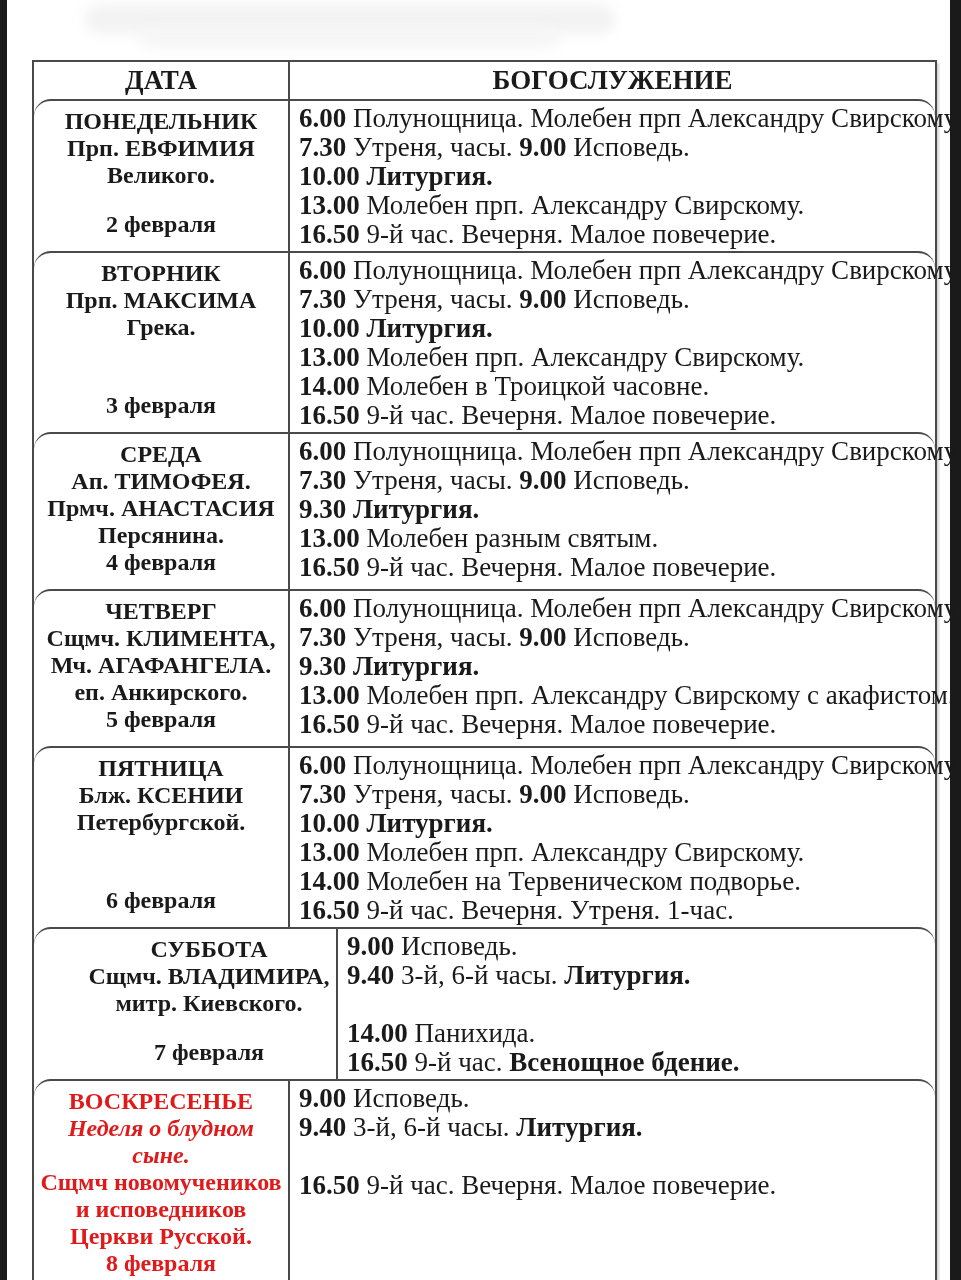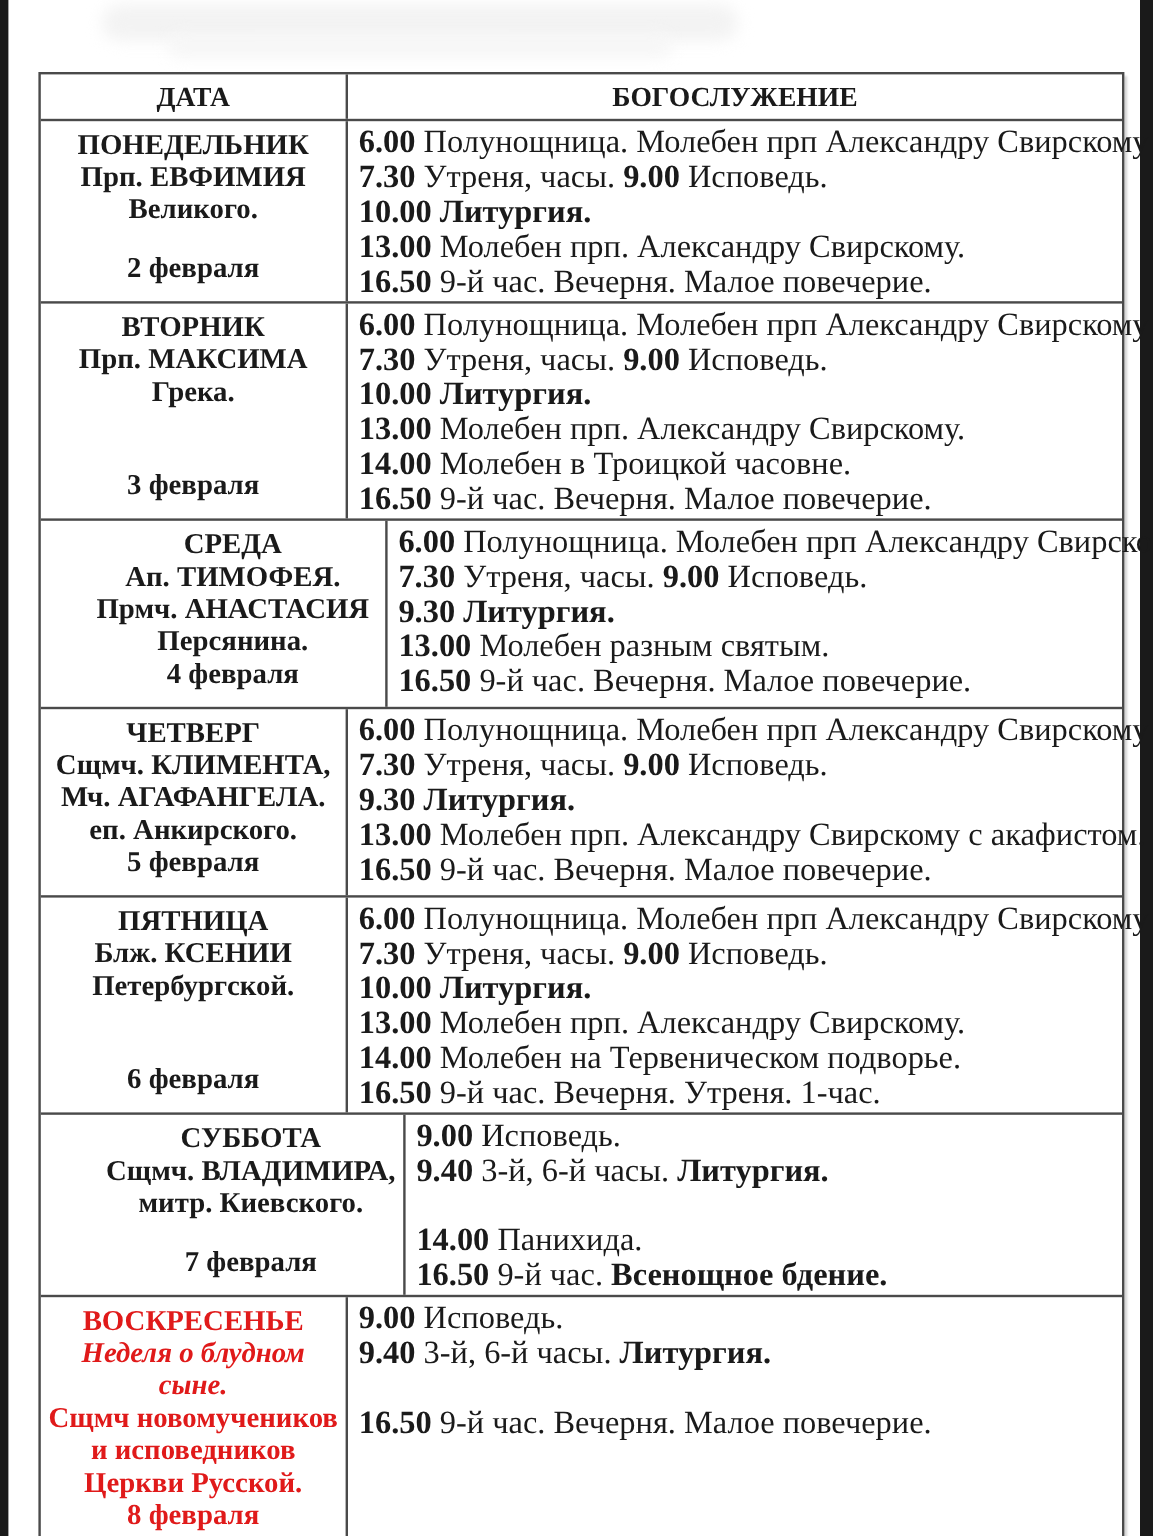--- a/index.html
+++ b/index.html
@@ -42,20 +42,21 @@
     border: 2px solid var(--border-color, #4a4a4a);
     box-shadow: 2px 3px 2px rgba(0,0,0,0.18);
     background: #ffffff;
   }
   .row {
     display: flex;
     align-items: stretch;
   }
   .row + .row, #rows .row:first-child {
     border-top: 2px solid var(--border-color, #4a4a4a);
+    border-radius: 17px;
   }
   .cell { box-sizing: border-box; }
   .date-cell {
     width: 256px;
     flex: 0 0 256px;
     border-right: 2px solid var(--border-color, #4a4a4a);
     text-align: center;
     display: flex;
     flex-direction: column;
     justify-content: space-between;
@@ -69,21 +70,21 @@
     padding: 3px 6px 2px 9px;
     font-size: 27px;
     line-height: 29px;
   }
   .thead-row { min-height: 37px; }
   .thead-row .cell {
     display: flex;
     align-items: center;
     justify-content: center;
     font-weight: bold;
-    font-size: 23px;
+    font-size: 27px;
     padding: 2px 0;
   }
   .thead-row .date-head {
     width: 256px;
     flex: 0 0 256px;
     border-right: 2px solid var(--border-color, #4a4a4a);
   }
   .thead-row .svc-head { flex: 1 1 auto; }
 
   .day-name { font-weight: bold; }
@@ -139,21 +140,21 @@
         </div>
         <div class="cell svc-cell">
           <div class="svc-line"><span class="b">6.00</span><span> Полунощница. Молебен прп Александру Свирскому</span></div>
           <div class="svc-line"><span class="b">7.30</span><span> Утреня, часы. </span><span class="b">9.00</span><span> Исповедь.</span></div>
           <div class="svc-line"><span class="b">10.00 Литургия.</span></div>
           <div class="svc-line"><span class="b">13.00</span><span> Молебен прп. Александру Свирскому.</span></div>
           <div class="svc-line"><span class="b">14.00</span><span> Молебен в Троицкой часовне.</span></div>
           <div class="svc-line"><span class="b">16.50</span><span> 9-й час. Вечерня. Малое повечерие.</span></div>
         </div>
       </div>
-      <div class="row body-row" style="min-height: 152px; padding-left: 33px;">
+      <div class="row body-row" style="min-height: 152px;">
         <div class="cell date-cell">
           <div class="date-top">
             <div class="day-name">СРЕДА</div>
             <div class="saint-line">Ап. ТИМОФЕЯ.</div>
             <div class="saint-line">Прмч. АНАСТАСИЯ</div>
             <div class="saint-line">Персянина.</div>
           </div>
           <div class="date-label">4 февраля</div>
         </div>
         <div class="cell svc-cell">

